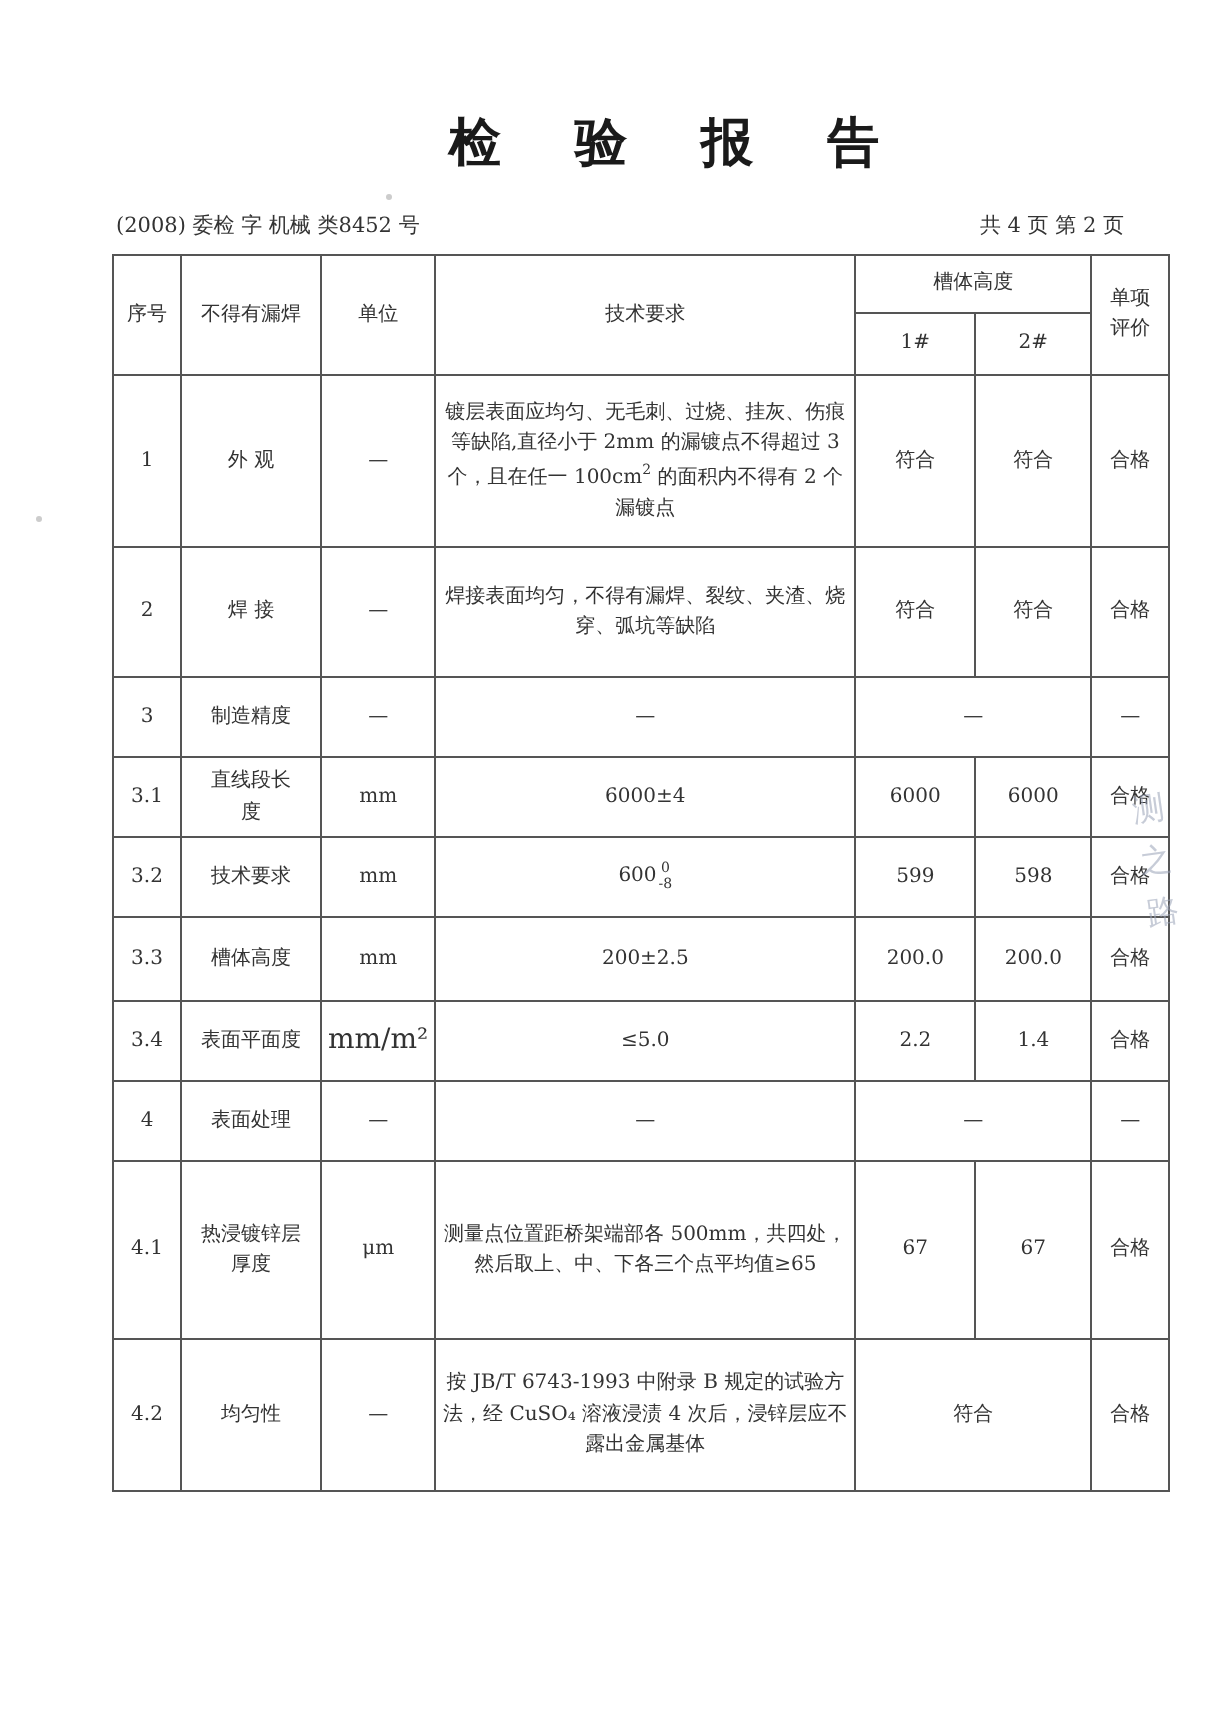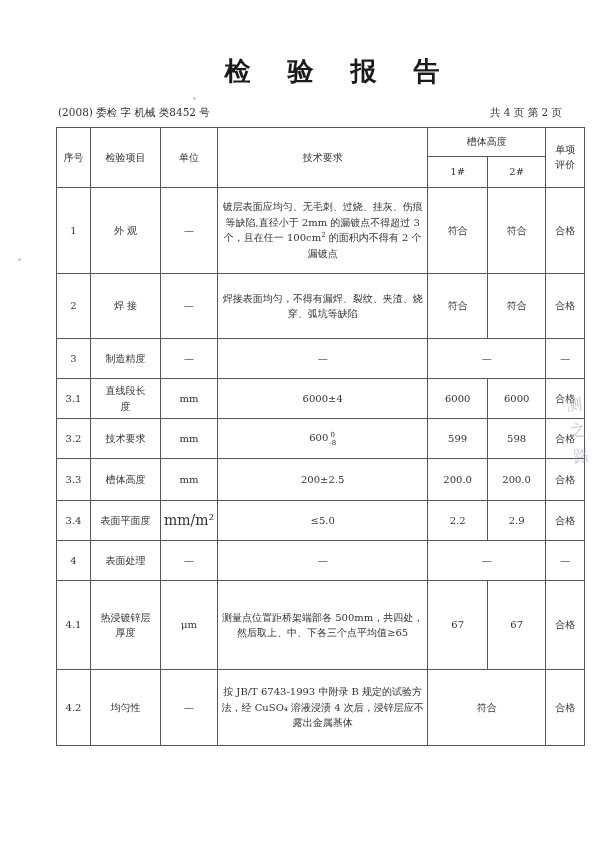--- a/index.html
+++ b/index.html
@@ -33,21 +33,21 @@
       <col style="width:70px">
       <col style="width:37px">
       <col style="width:210px">
     <col style="width:60px">
       <col style="width:58px">
       <col style="width:39px">
   </colgroup>
   <tbody>
       <tr style="height:29px">
     <th rowspan="2">序号</th>
-    <th rowspan="2">检验项目</th>
+    <th rowspan="2">不得有漏焊</th>
     <th rowspan="2">单位</th>
     <th rowspan="2">技术要求</th>
     <th colspan="2">槽体高度</th>
     <th rowspan="2"><span style="display:inline-block;width:24px;line-height:1.5">单项评价</span></th>
   </tr>
   <tr style="height:31px">
     <th>1#</th>
     <th>2#</th>
   </tr>
 
@@ -112,21 +112,21 @@
     <td>200.0</td>
     <td>合格</td>
   </tr>
 
   <tr style="height:40px">
     <td>3.4</td>
     <td>表面平面度</td>
     <td style="font-size:14px">mm/m²</td>
     <td>≤5.0</td>
     <td>2.2</td>
-    <td>2.9</td>
+    <td>1.4</td>
     <td>合格</td>
   </tr>
 
   <tr style="height:40px">
     <td>4</td>
     <td>表面处理</td>
     <td>—</td>
     <td>—</td>
     <td colspan="2">—</td>
     <td>—</td>

